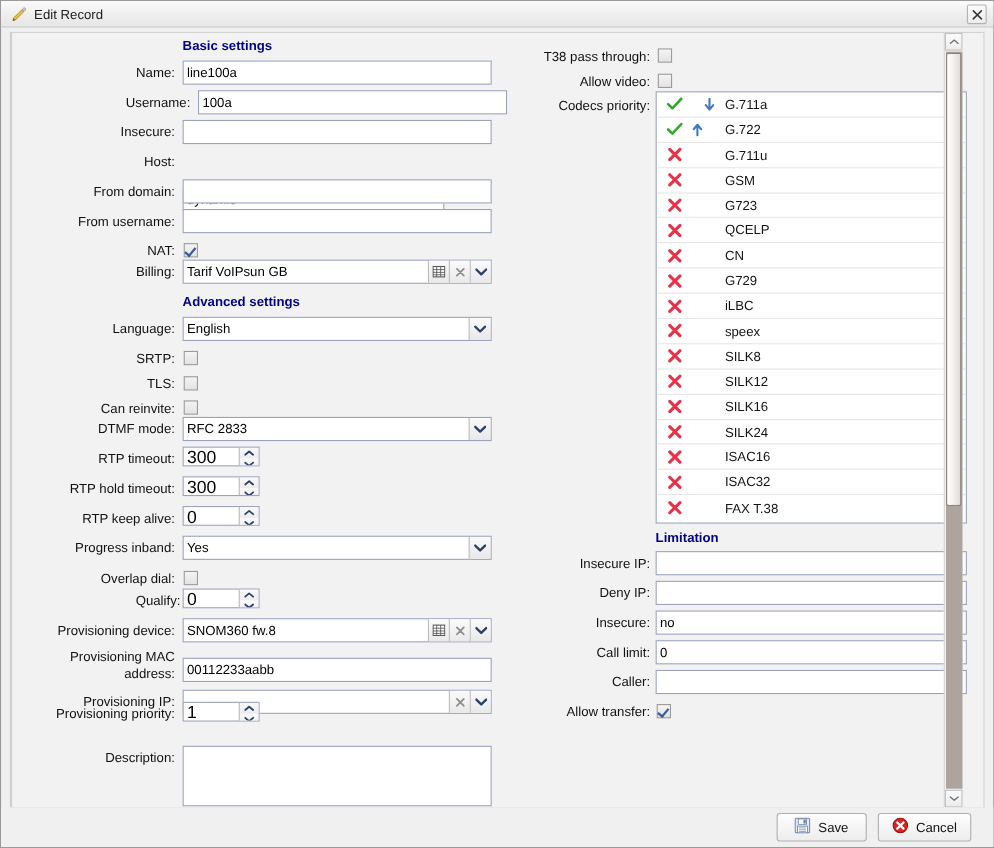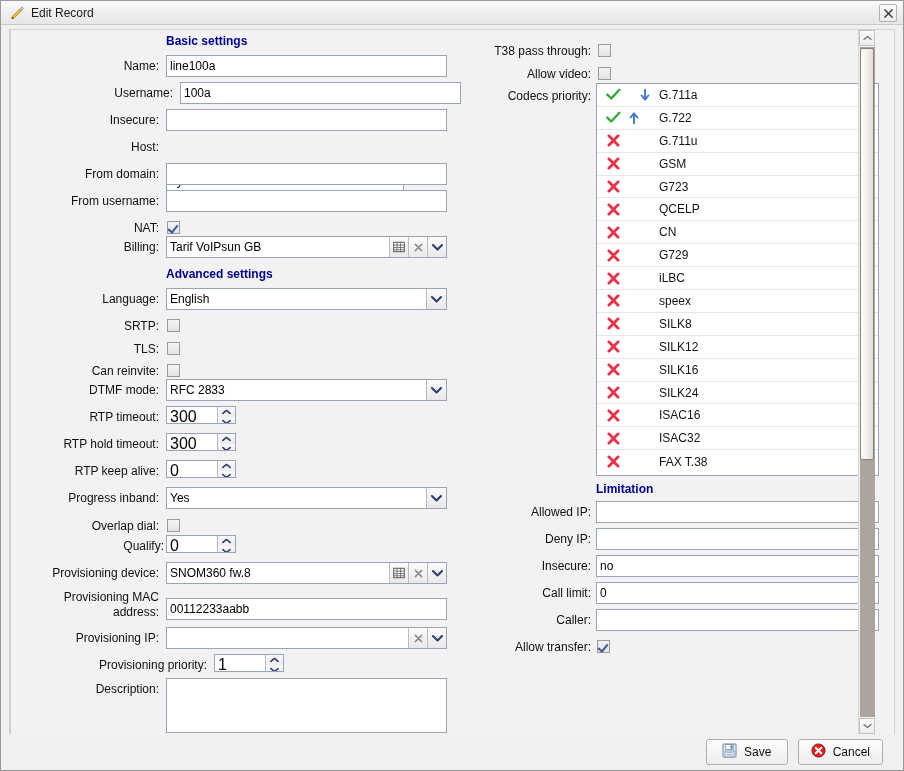--- a/index.html
+++ b/index.html
@@ -582,21 +582,21 @@
               </div>
               <div class="lk-btn">
                 <svg width="11" height="8" viewBox="0 0 11 8">
                   <path d="M1 2 L5.5 6.4 L10 2" stroke="#2b3f6b" stroke-width="2.1" fill="none" stroke-linecap="round" stroke-linejoin="round"></path>
                 </svg>
               </div>
             </div>
           </div>
         </div>
 
-        <div class="row" style="left:0; top:624px; width:440px;margin-left:48px;">
+        <div class="row" style="left:0; top:608px; width:440px;">
           <div class="lbl" style="width:148px; left:0;">Provisioning priority:</div>
           <div class="field-wrap" style="left:155px; top:0;">
             <div class="spin">
               <span>1</span>
               <span class="sbtn up">
                 <svg width="9" height="6" viewBox="0 0 10 6">
                     <path d="M1 4.6 L5 1.3 L9 4.6" stroke="#2b3f6b" stroke-width="1.8" fill="none" stroke-linecap="round" stroke-linejoin="round"></path>
                   </svg>
               </span>
               <span class="sbtn dn">
@@ -797,21 +797,21 @@
                 </svg>
               </div>
               <div class="codec-move"></div>
               <div class="codec-name">FAX T.38</div>
             </div>
           </div>
 
         <div class="section-title" style="left:133px; top:452px;">Limitation</div>
 
         <div class="row" style="left:0; top:471px; width:412px;">
-          <div class="lbl" style="width:128px; left:0;">Allowed IP:</div>
+          <div class="lbl" style="width:128px; left:0;">Insecure IP:</div>
           <div class="field-wrap" style="left:133px; top:0; width:283px;">
             <div class="txtbox"></div>
           </div>
         </div>
 
         <div class="row" style="left:0; top:498px; width:412px;">
           <div class="lbl" style="width:128px; left:0;">Deny IP:</div>
           <div class="field-wrap" style="left:133px; top:0; width:283px;">
             <div class="txtbox"></div>
           </div>

